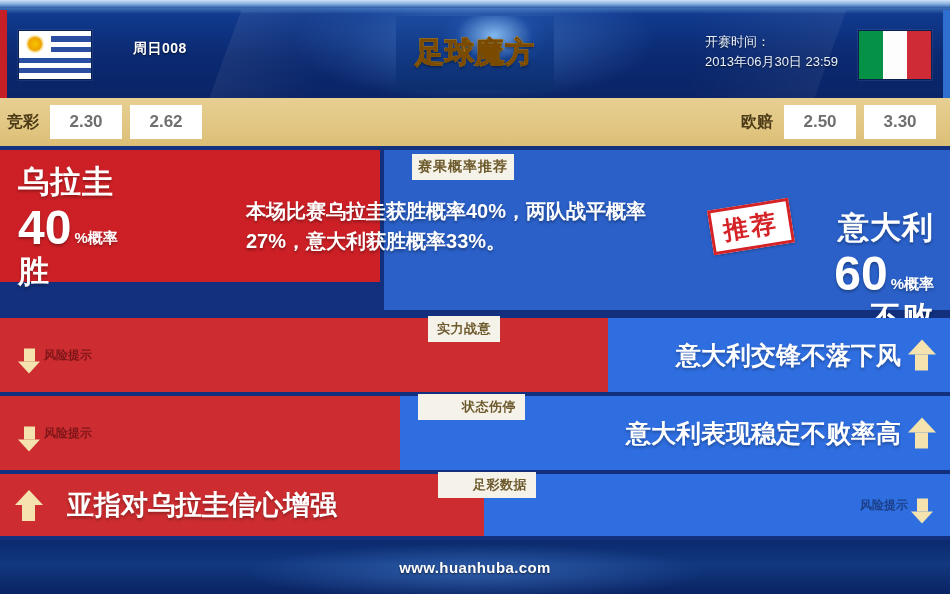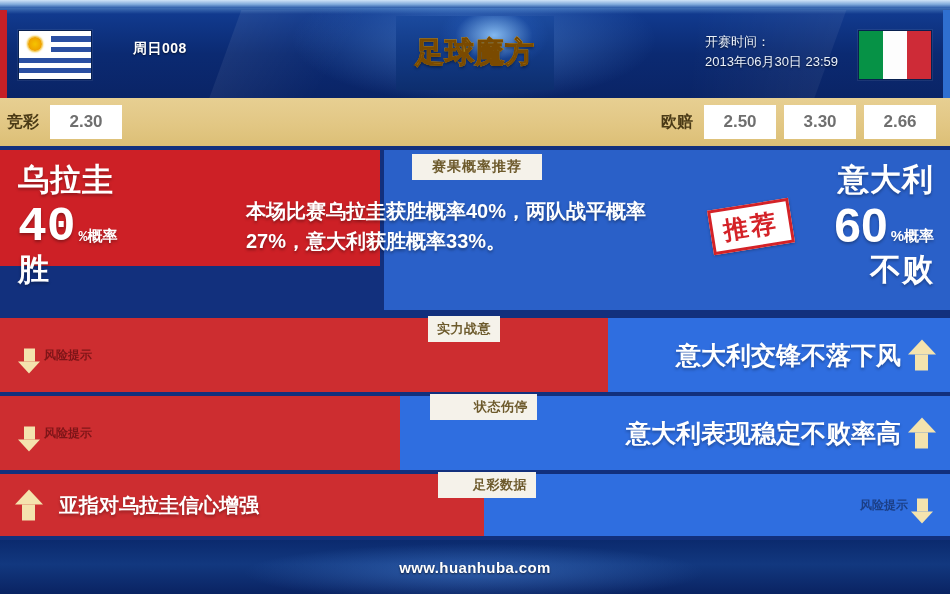--- a/index.html
+++ b/index.html
@@ -85,46 +85,46 @@
   .odds-cell{
     background:#fff;color:#6f6f6f;font-size:17px;font-weight:bold;
     height:34px;min-width:56px;padding:0 8px;margin:0 4px;
     display:flex;align-items:center;justify-content:center;white-space:nowrap;
   }
   .odds-cell.wide{min-width:96px;font-size:16px;}
   .spacer{flex:1 1 auto;}
 
   
   .banner{position:absolute;left:0;top:150px;width:950px;height:160px;display:flex;}
-  .banner-red{width:380px;height:116px;background:#cd2026;position:relative;font-family:Liberation Mono, monospace;}
+  .banner-red{width:380px;height:132px;background:#cd2026;position:relative;}
   .banner-blue{width:566px;height:160px;background:#2a60c8;position:relative;margin-left:4px;}
   .team-left{
     position:absolute;left:18px;top:16px;color:#fff;line-height:1;
     text-shadow:0 2px 3px rgba(0,0,0,.3);
   }
   .team-left .nm{font-size:31px;font-weight:bold;letter-spacing:1px;}
   .team-left .pct-row{margin-top:9px;display:flex;align-items:flex-end;}
   .team-left .big{font-size:48px;font-weight:bold;line-height:.9;}
   .team-left .sub{font-size:15px;font-weight:bold;margin-left:3px;margin-bottom:4px;}
   .team-left .res{font-size:31px;font-weight:bold;margin-top:7px;letter-spacing:1px;}
 
   .team-right{
     position:absolute;right:16px;top:14px;color:#fff;line-height:1;text-align:right;
     text-shadow:0 2px 3px rgba(0,0,0,.3);
   }
-  .team-right .nm{font-size:31px;font-weight:bold;letter-spacing:1px;}
+  .team-right .nm{font-size:31px;font-weight:bold;letter-spacing:1px;margin-top:48px;}
   .team-right .pct-row{margin-top:9px;display:flex;align-items:flex-end;justify-content:flex-end;}
   .team-right .big{font-size:48px;font-weight:bold;line-height:.9;text-align:right;}
   .team-right .sub{font-size:15px;font-weight:bold;margin-left:3px;margin-bottom:4px;}
   .team-right .res{font-size:31px;font-weight:bold;margin-top:7px;letter-spacing:1px;}
 
   .tag-center{
     position:absolute;left:412px;top:154px;
     background:#f5f2ea;color:#6d5a2c;font-size:14px;font-weight:bold;
-    padding:4px 20px;letter-spacing:1px;z-index:6;
+    padding:4px 6px;letter-spacing:1px;z-index:6;
   }
   .summary{
     position:absolute;left:246px;top:196px;width:430px;z-index:5;
     color:#fff;font-size:20px;font-weight:bold;line-height:30px;
     text-shadow:0 2px 3px rgba(0,0,0,.35);
   }
   .stamp{
     position:absolute;left:710px;top:204px;z-index:6;
     border:3px solid #d42227;color:#d42227;background:#fff;
     font-size:25px;font-weight:bold;letter-spacing:3px;
@@ -139,21 +139,21 @@
   .row .blue{background:#2f6ee0;height:100%;position:relative;flex:1;}
   .row1{top:318px;height:74px;}
   .row2{top:396px;height:74px;}
   .row3{top:474px;height:62px;}
 
   .tag{
     position:absolute;top:-2px;background:#f5f2ea;color:#6d5a2c;
     font-size:13px;font-weight:bold;padding:4px 9px;letter-spacing:.5px;z-index:7;
   }
   .tag1{left:428px;}
-  .tag2{left:430px;padding-left:44px;}
+  .tag2{left:418px;padding-left:44px;}
   .tag3{left:438px;padding-left:35px;}
 
   .risk{
     position:absolute;display:flex;align-items:center;gap:9px;
     color:#7e1518;font-size:12px;font-weight:bold;
   }
   .risk-l{left:24px;top:50%;transform:translateY(-50%);}
   .risk-blue{
     position:absolute;right:22px;top:50%;transform:translateY(-50%);
     display:flex;align-items:center;gap:9px;color:#1b3f87;font-size:12px;font-weight:bold;
@@ -175,22 +175,22 @@
     border-bottom:15px solid #f4e3ae;
   }
   .blue-msg{
     position:absolute;right:22px;top:50%;transform:translateY(-50%);
     display:flex;align-items:center;gap:14px;
     color:#fff;font-size:25px;font-weight:bold;white-space:nowrap;
     text-shadow:0 2px 3px rgba(0,0,0,.3);
   }
   .red-msg{
     position:absolute;left:22px;top:50%;transform:translateY(-50%);
-    display:flex;align-items:center;gap:24px;
-    color:#fff;font-size:20px;font-weight:bold;white-space:nowrap;
+    display:flex;align-items:center;gap:32px;
+    color:#fff;font-size:27px;font-weight:bold;white-space:nowrap;
     text-shadow:0 2px 3px rgba(0,0,0,.3);
   }
 
   
   .footer{
     position:absolute;left:0;top:540px;width:950px;height:54px;
     background:
       radial-gradient(ellipse 320px 40px at 474px 60%, rgba(80,140,225,.45) 0%, rgba(15,45,110,0) 72%),
       linear-gradient(180deg,#0b2a6e 0%,#12387f 45%,#0a2362 100%);
     display:flex;align-items:center;justify-content:center;
@@ -236,28 +236,28 @@
       <i class="it-g"></i>
         <i class="it-w"></i>
         <i class="it-r"></i>
     </div>
   </div>
 
   <div class="odds">
     <div class="odds-group">
       <span class="odds-label">竞彩</span>
       <span class="odds-cell">2.30</span>
+      <span class="odds-cell">2.62</span>
     </div>
     <div class="spacer"></div>
     <div class="spacer"></div>
     <div class="odds-group" style="margin-right:10px">
       <span class="odds-label">欧赔</span>
       <span class="odds-cell">2.50</span>
       <span class="odds-cell">3.30</span>
-      <span class="odds-cell">2.66</span>
     </div>
   </div>
 
   <div class="banner">
     <div class="banner-red">
       <div class="team-left">
         <div class="nm">乌拉圭</div>
         <div class="pct-row">
           <span class="big">40</span>
           <span class="sub">%概率</span>

